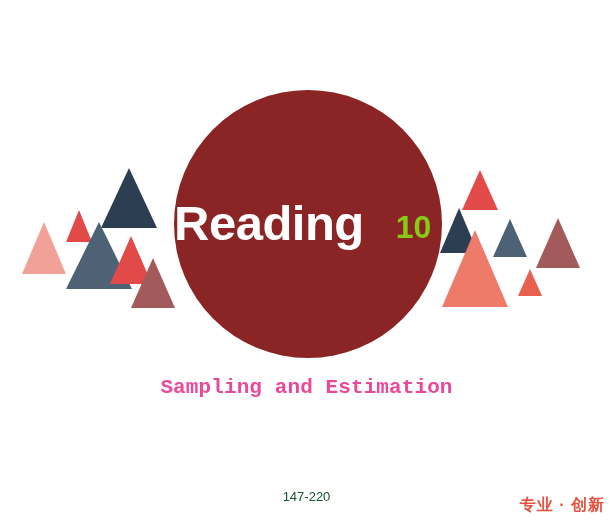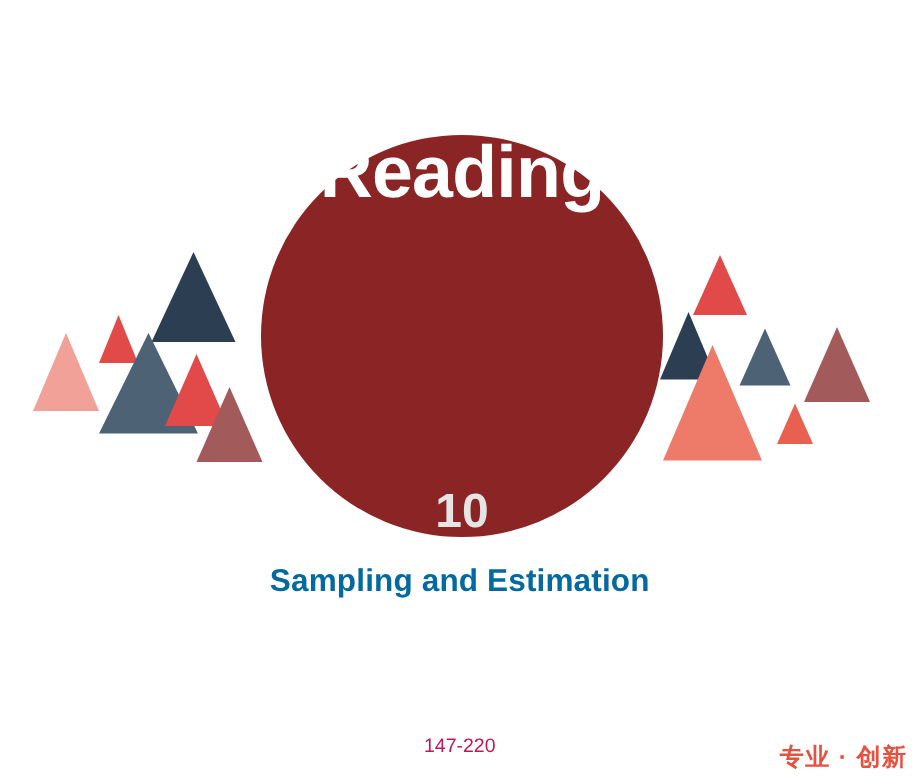--- a/index.html
+++ b/index.html
@@ -28,34 +28,34 @@
   }
   #circle-badge {
     position: absolute;
     left: 174px;
     top: 90px;
     width: 268px;
     height: 268px;
     border-radius: 50%;
     background: #8B2424;
     display: flex;
-    flex-direction: column;
     align-items: center;
-    justify-content: space-between;
+    justify-content: flex-start;
+    gap: 32px;
   }
   #reading-word {
     color: #ffffff;
     font-size: 49px;
     font-weight: bold;
     line-height: 1.05;
     letter-spacing: -0.5px;
     text-align: center;
   }
   #reading-number {
-    color: #e5e5e5;
+    color: #84cc16;
     font-size: 32px;
     font-weight: bold;
     line-height: 1.1;
     margin-top: 8px;
     text-align: center;
   }
   #subtitle {
     position: absolute;
     left: 0;
     top: 376px;
@@ -105,19 +105,19 @@
       <polygon points="475,230 508,307 442,307" fill="#EE7B6A"></polygon>
       <polygon points="558,218 580,268 536,268" fill="#A35A5A"></polygon>
       <polygon points="530,269 542,296 518,296" fill="#E8604F"></polygon>
     </svg>
 
   <div id="circle-badge" style="background: rgb(139, 36, 36);">
     <div id="reading-word">Reading</div>
     <div id="reading-number">10</div>
   </div>
 
-  <div id="subtitle" style="color: #0369a1;">Sampling and Estimation</div>
+  <div id="subtitle" style="color: #ec4899; font-family: Liberation Mono, monospace;">Sampling and Estimation</div>
 
-  <div id="page-range" style="color: #be185d;">147-220</div>
+  <div id="page-range" style="color: #14532d;">147-220</div>
 
   <div id="watermark" style="color: rgb(232, 80, 63);">专业 · 创新</div>
 
 </div>
 
 </body></html>

